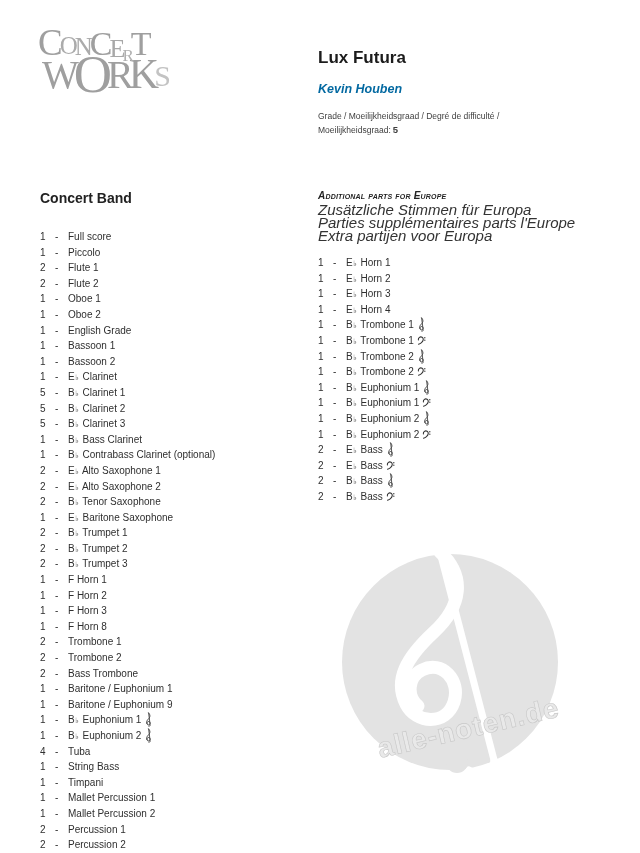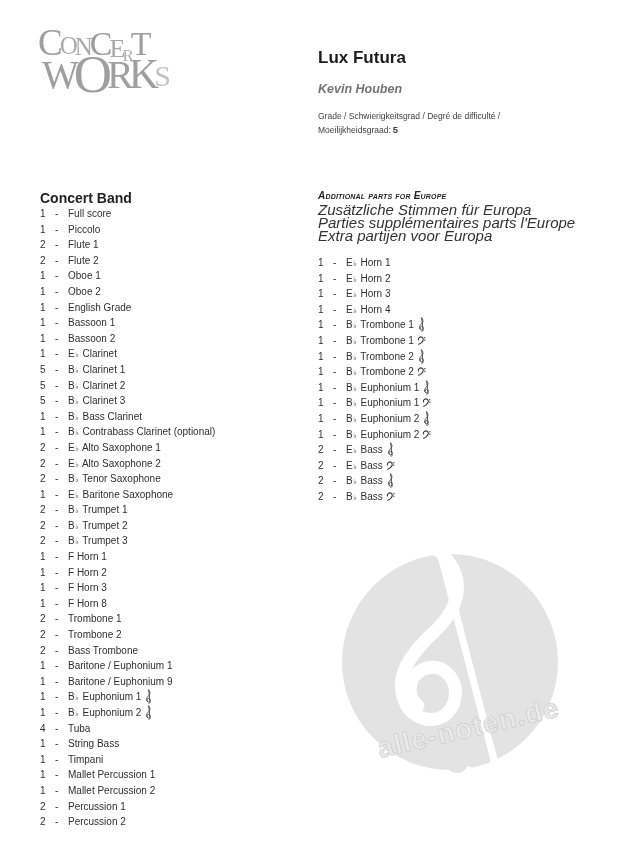--- a/index.html
+++ b/index.html
@@ -22,31 +22,31 @@
   .c6{font-size:34px;}
   .w0{font-size:39px;}
   .w1{font-size:53px;transform:translateY(4px);}
   .w2{font-size:40px;}
   .w3{font-size:42px;}
   .w4{font-size:30px;color:#c3c3c3;transform:translateY(-2px);}
 
   
   .title-block{position:absolute;left:318px;top:32px;margin-top:16px;}
   .piece-title{margin:0;font-size:17px;font-weight:bold;color:#1c1c1c;}
-  .composer{margin-top:14px;font-size:12.5px;font-weight:bold;font-style:italic;color:#737373;}
+  .composer{margin-top:14px;font-size:12.5px;font-weight:bold;font-style:italic;color:#0369a1;}
   .grade{margin-top:14px;font-size:8.5px;color:#3e3e3e;line-height:1.5;}
   .grade-num{font-weight:bold;font-size:9.5px;margin-left:2px;}
 
   
   .left-col{position:absolute;left:40px;top:190px;width:265px;}
   .right-col{position:absolute;left:318px;top:190px;width:300px;}
   .col-header{font-size:14px;font-weight:bold;color:#222;}
   .caps-ital{font-style:italic;font-variant:small-caps;font-size:10px;letter-spacing:0.2px;}
   .subheaders{font-size:15px;font-style:italic;color:#333;line-height:13px;margin-top:2px;}
-  .list{margin-top:0;}
+  .list{margin-top:23px;}
   .right-col .list{margin-top:13px;}
   .row{height:15.6px;line-height:15.6px;font-size:10px;white-space:nowrap;}
   .qty{display:inline-block;width:15px;}
   .dash{display:inline-block;width:13px;}
   .flat{font-size:7.5px;margin:0 1px 0 0.5px;}
   .clef-t{width:8px;height:15px;vertical-align:-4px;margin-left:3px;}
   .clef-b{width:9px;height:10px;vertical-align:-1px;margin-left:3px;}
 
   
   .watermark{position:absolute;left:330px;top:544px;width:240px;height:250px;}
@@ -58,21 +58,21 @@
 
   <div class="logo">
     <div class="logo-line l1" id="logo-line1"><span class="c0">C</span><span class="c1">O</span><span class="c2">N</span><span class="c3">C</span><span class="c4">E</span><span class="c5">R</span><span class="c6">T</span></div>
     <div class="logo-line l2" id="logo-line2"><span class="w0">W</span><span class="w1">O</span><span class="w2">R</span><span class="w3">K</span><span class="w4">S</span></div>
   </div>
 
   <div class="title-block">
     <h1 class="piece-title">Lux Futura</h1>
     <div class="composer">Kevin Houben</div>
     <div class="grade">
-      <div>Grade / Schwierigkeitsgrad / Degré de difficulté /</div>
+      <div>Grade / Moeilijkheidsgraad / Degré de difficulté /</div>
       <div><span>Moeilijkheidsgraad:</span><span class="grade-num">5</span></div>
     </div>
   </div>
 
   <div class="left-col">
     <div class="col-header">Concert Band</div>
     <div class="list" id="left-list">
         <div class="row"><span class="qty">1</span><span class="dash">-</span><span class="label">Full score</span></div>
         <div class="row"><span class="qty">1</span><span class="dash">-</span><span class="label">Piccolo</span></div>
         <div class="row"><span class="qty">2</span><span class="dash">-</span><span class="label">Flute 1</span></div>

